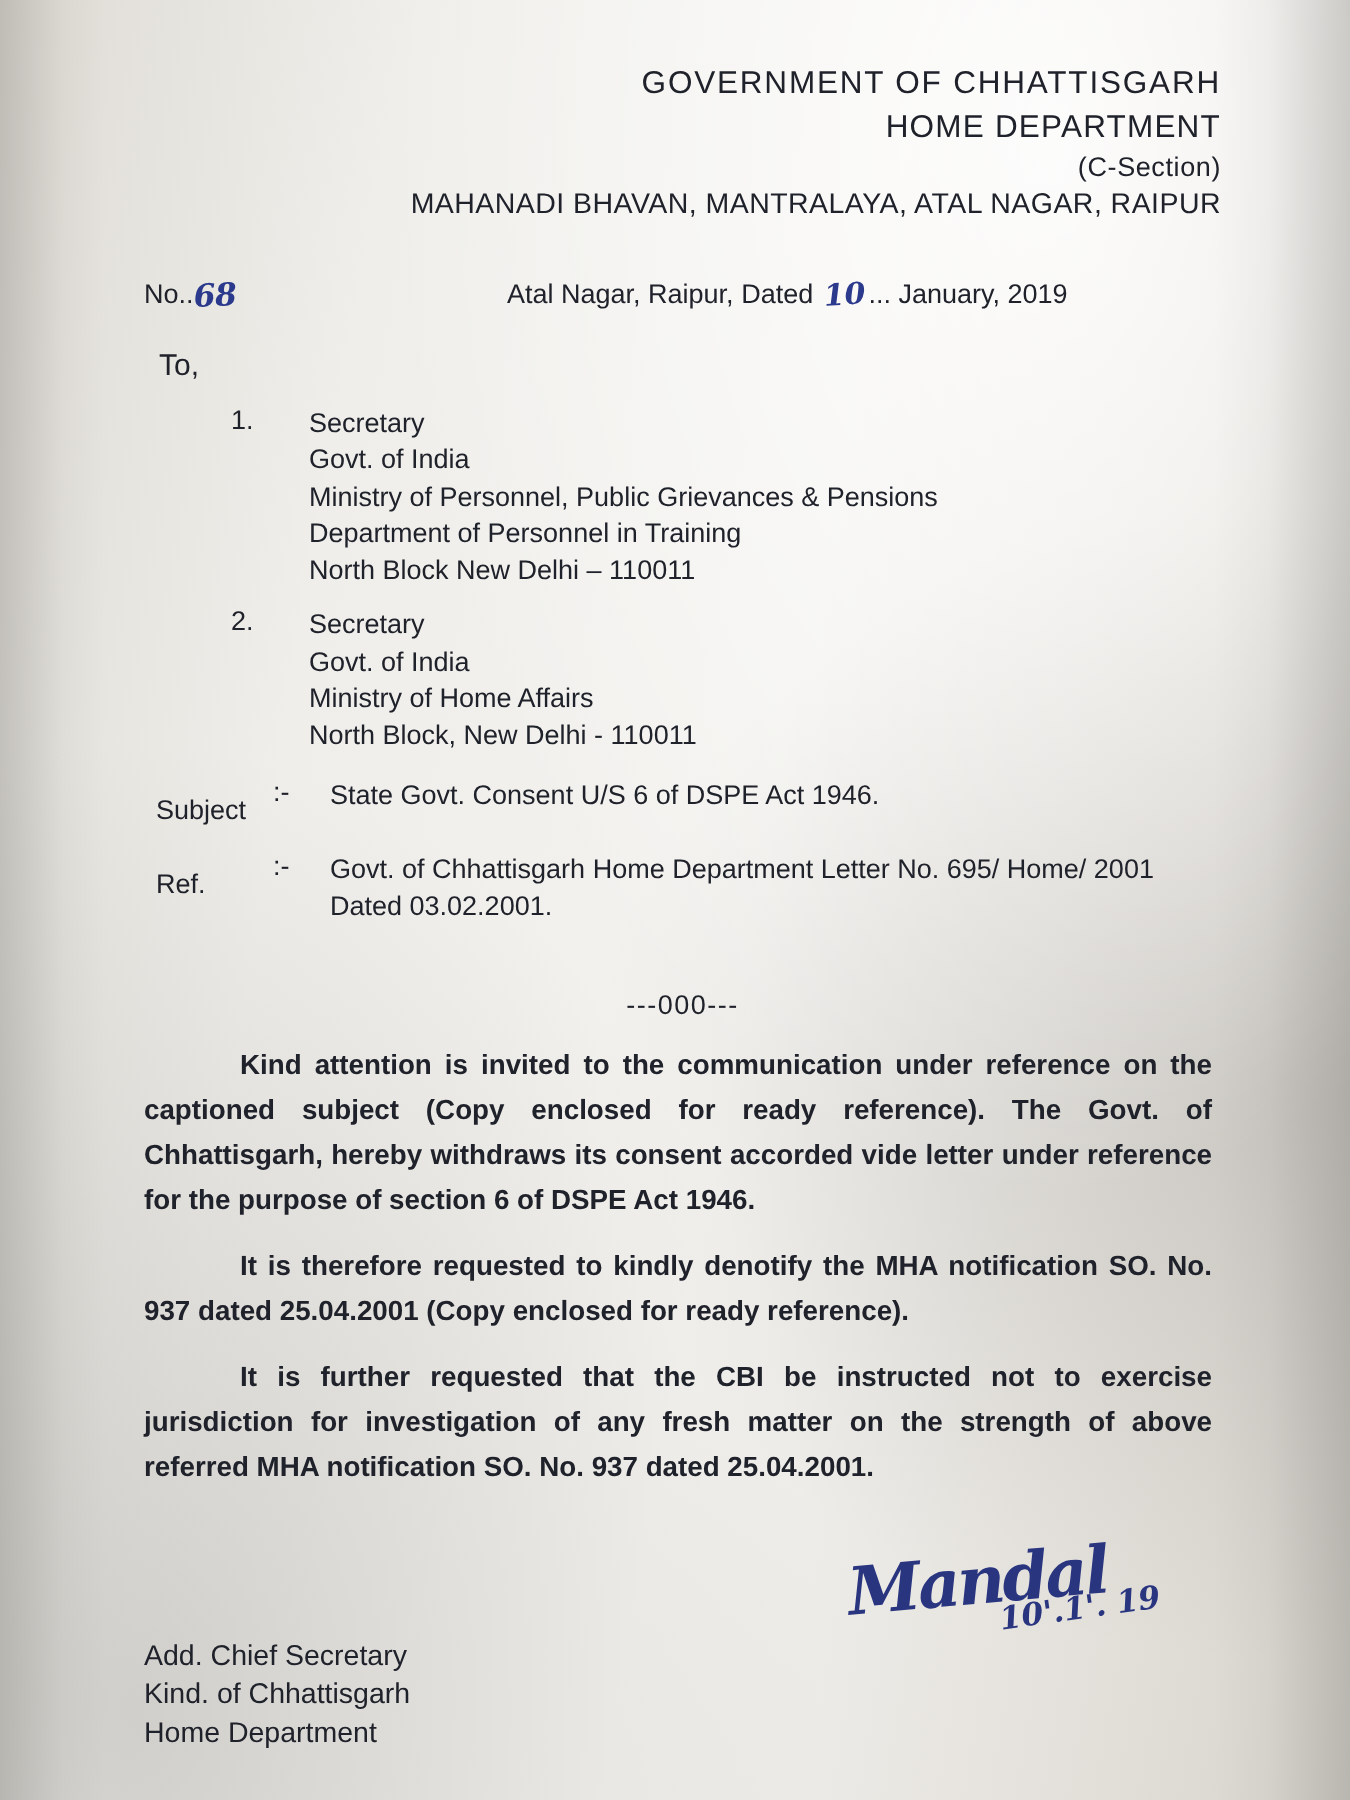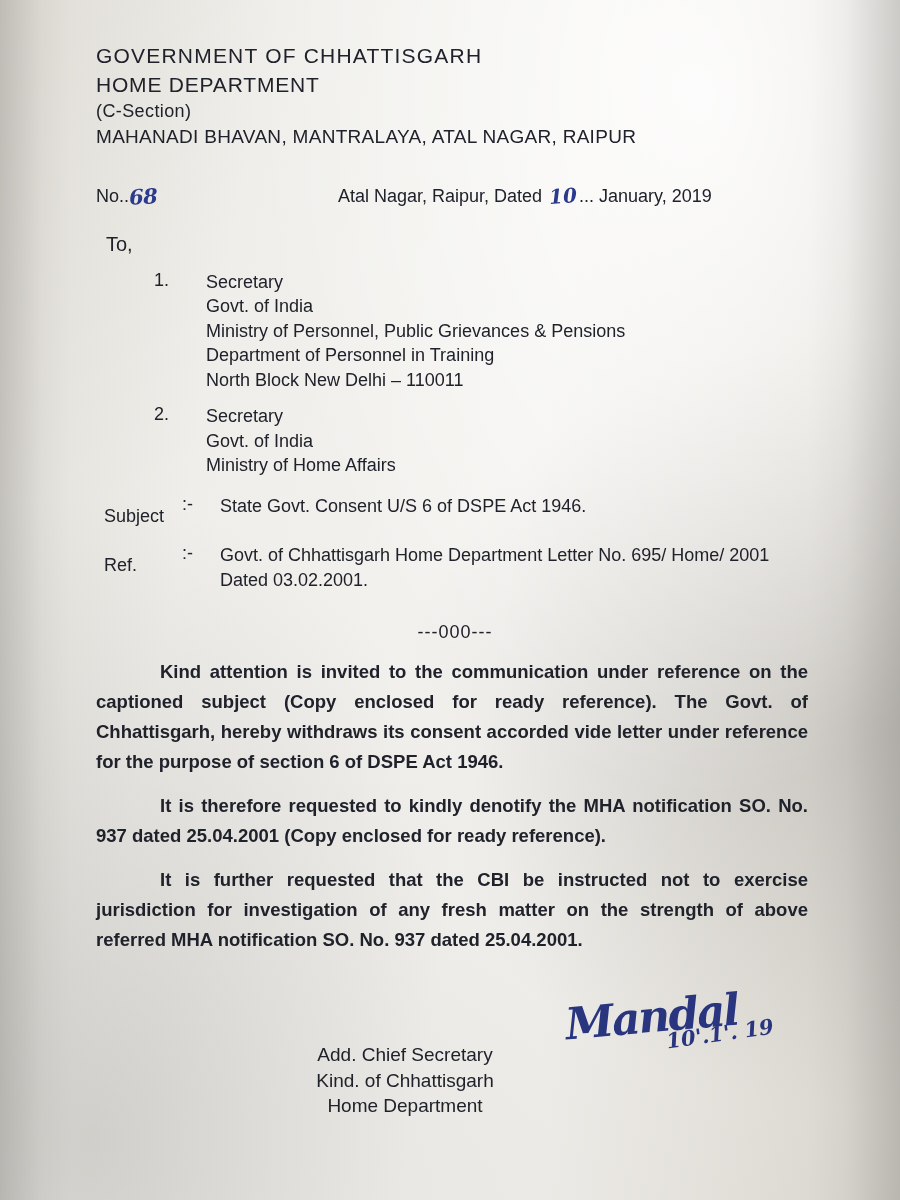--- a/index.html
+++ b/index.html
@@ -46,21 +46,21 @@
     pointer-events: none;
   }
 
   .sheet {
     position: relative;
     z-index: 2;
     padding: 44px 86px 0 96px;
   }
 
   .hdr {
-    text-align: left;
+    text-align: right;
     letter-spacing: 0.4px;
   }
   .hdr .l1 {
     font-size: 21px;
     letter-spacing: 1.2px;
     margin-bottom: 5px;
   }
   .hdr .l2 {
     font-size: 21px;
     letter-spacing: 0.8px;
@@ -150,21 +150,21 @@
     width: 38px;
     flex: none;
   }
   .field .val {
     flex: 1;
     line-height: 1.38;
   }
 
   .divider {
     text-align: center;
-    margin-top: 30px;
+    margin-top: 43px;
     font-size: 18px;
     letter-spacing: 1px;
   }
 
   .body-p {
     margin-top: 14px;
     font-size: 18.5px;
     line-height: 1.62;
     text-align: justify;
     text-indent: 64px;
@@ -195,24 +195,24 @@
     font-weight: bold;
     color: #2a3580;
     font-size: 21px;
     position: absolute;
     right: 40px;
     bottom: -4px;
     transform: rotate(-8deg);
     white-space: nowrap;
   }
   .sign-name {
-    margin-top: 0;
+    margin-top: 12px;
     font-size: 19px;
     line-height: 1.35;
-    text-align: center;
+    text-align: left;
     padding-right: 100px;
   }
 </style>
 </head>
 <body>
 
 <div id="page">
   <div class="sheet">
 
     <div class="hdr">
@@ -246,20 +246,21 @@
           <div>North Block New Delhi – 110011</div>
         </div>
       </div>
 
       <div class="addr">
         <div class="num">2.</div>
         <div class="lines">
           <div>Secretary</div>
           <div>Govt. of India</div>
           <div>Ministry of Home Affairs</div>
+          <div>North Block, New Delhi - 110011</div>
         </div>
       </div>
 
     </div>
 
     <div class="field">
       <div class="lab">Subject</div>
       <div class="colon">:-</div>
       <div class="val">State Govt. Consent U/S 6 of DSPE Act 1946.</div>
     </div>

